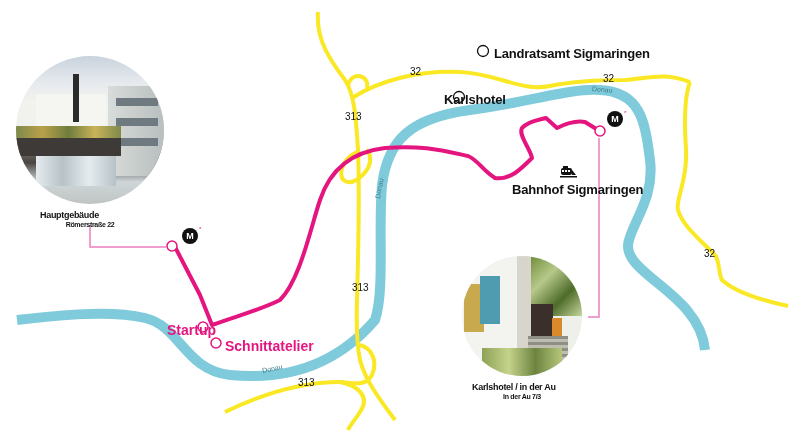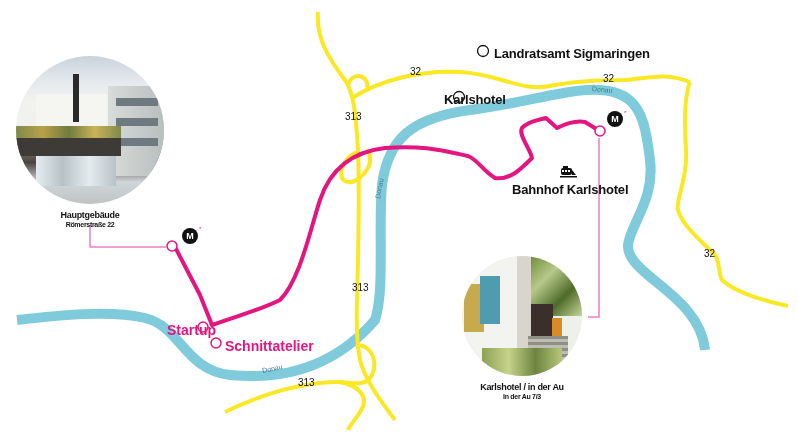--- a/index.html
+++ b/index.html
@@ -2,21 +2,21 @@
 <html><head>
   <meta charset="utf-8">
   <style>
     html, body { margin: 0; padding: 0; background: #ffffff; }
     body { width: 798px; height: 435px; position: relative; overflow: hidden; font-family: "Liberation Sans", sans-serif; }
     #map { position: absolute; left: 0; top: 0; width: 798px; height: 435px; }
     .lbl { position: absolute; white-space: nowrap; line-height: 1; }
     .road-lbl { font-size: 10px; color: #111; font-family: "Liberation Sans", sans-serif; }
     .poi-lbl { font-size: 13px; color: #111; font-weight: bold; letter-spacing: -0.2px; }
     .pink-lbl { font-size: 14px; color: #e5157f; font-weight: bold; }
-    .title-lbl { font-size: 9px; font-weight: bold; color: #111; text-align: center; letter-spacing: -0.3px; }
+    .title-lbl { font-size: 9px; font-weight: bold; color: #111; letter-spacing: -0.3px; }
     .sub-lbl { font-size: 7px; font-weight: bold; color: #111; text-align: center; letter-spacing: -0.3px; }
     .river-lbl { font-size: 7px; color: #3f7e8e; }
     .photo { position: absolute; border-radius: 50%; overflow: hidden; }
     .m-badge { position: absolute; width: 16px; height: 16px; border-radius: 50%; background: #111; color: #fff; font-size: 9px; font-weight: bold; text-align: center; line-height: 16px; }
     .m-star { position: absolute; color: #e5157f; font-size: 6px; line-height: 1; }
   </style>
 </head>
 <body>
 
 <svg id="map" viewBox="0 0 798 435" width="798" height="435">
@@ -69,21 +69,21 @@
 <div class="lbl road-lbl" style="left:410px;top:67px;">32</div>
 <div class="lbl road-lbl" style="left:603px;top:74px;">32</div>
 <div class="lbl road-lbl" style="left:704px;top:249px;">32</div>
 
 <div class="lbl river-lbl" style="left:262px;top:365px;transform:rotate(-12deg);">Donau</div>
 <div class="lbl river-lbl" style="left:369px;top:185px;transform:rotate(-80deg);">Donau</div>
 <div class="lbl river-lbl" style="left:592px;top:86px;transform:rotate(5deg);">Donau</div>
 
 <div class="lbl poi-lbl" style="left:494px;top:47px;">Landratsamt Sigmaringen</div>
 <div class="lbl poi-lbl" style="left:412px;top:93px;padding-left:32px;">Karlshotel</div>
-<div class="lbl poi-lbl" style="left:512px;top:183px;">Bahnhof Karlshotel</div>
+<div class="lbl poi-lbl" style="left:512px;top:183px;">Bahnhof Sigmaringen</div>
 <div class="lbl pink-lbl" style="left:167px;top:323px;">Startup</div>
 <div class="lbl pink-lbl" style="left:225px;top:339px;">Schnittatelier</div>
 
 <div class="m-badge" style="left:182px;top:228px;">M</div>
 <div class="m-star lbl" style="left:199px;top:226px;">*</div>
 <div class="m-badge" style="left:607px;top:111px;">M</div>
 <div class="m-star lbl" style="left:624px;top:110px;">*</div>
 
 <div class="photo" style="left:16px;top:56px;width:148px;height:148px;background:linear-gradient(180deg,#c9d3dc 0%,#e6eaee 18%,#f2f2ef 30%,#f0f0ec 50%,#8a8278 60%,#4a4440 72%,#cfd6d9 85%,#bfc4c2 100%);">
   <div style="position:absolute;left:20px;top:38px;width:70px;height:38px;background:#f5f5f2;"></div>

